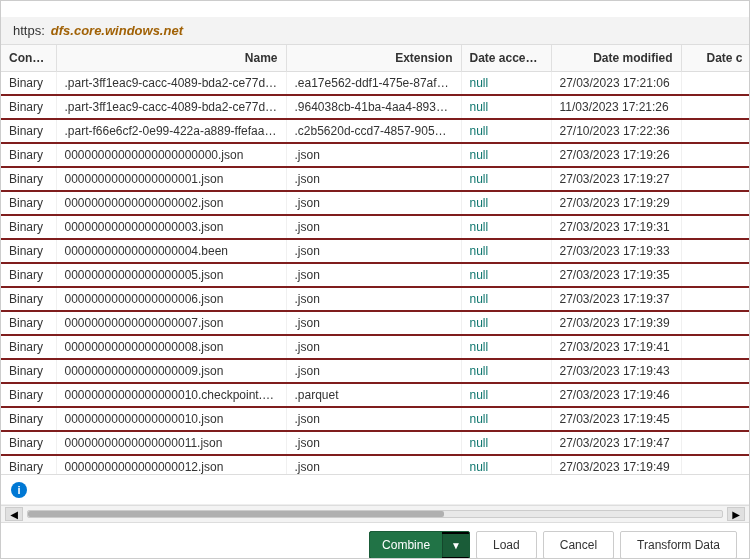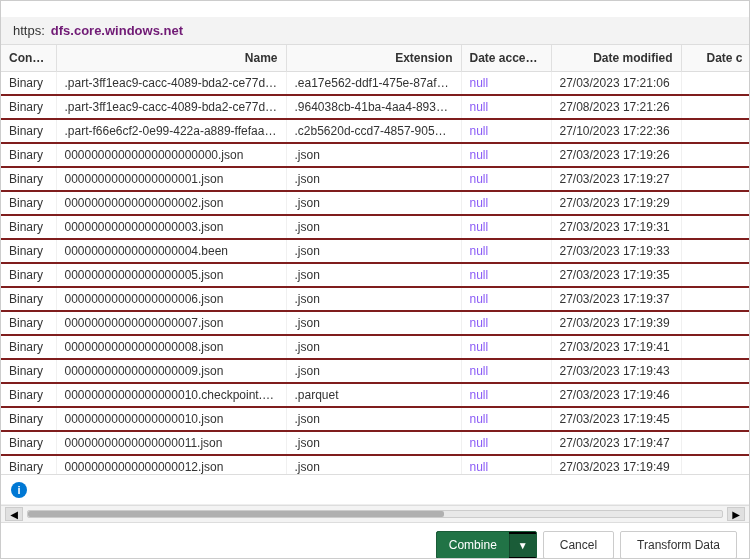--- a/index.html
+++ b/index.html
@@ -18,21 +18,22 @@
       padding: 6px 12px;
       font-size: 13px;
       color: #333;
       display: flex;
       align-items: center;
       gap: 6px;
       margin-top: 16px;
     }
     .title-bar .url {
       font-weight: 600;
-      color: #701a75;
+      color: #a16207;
+      font-style: italic;
     }
     .table-container {
       overflow-y: auto;
       overflow-x: hidden;
       height: 430px;
       border-bottom: 1px solid #ddd;
     }
     table {
       width: 100%;
       border-collapse: collapse;
@@ -170,21 +171,21 @@
     }
     .btn-combine-arrow {
       padding: 6px 8px;
       background: #1a5c38;
       color: white;
       border: none;
       border-left: 1px solid #14472c;
       cursor: pointer;
       font-size: 10px;
     }
-    td.null-val { color: #8b5cf6; }
+    td.null-val { color: #0f766e; }
   </style>
 </head>
 <body>
 
 <div class="title-bar">
   <span>https:</span>
   <span class="url">dfs.core.windows.net</span>
 </div>
 
 <div class="table-container">
@@ -214,21 +215,21 @@
       <td title=".ea17e562-ddf1-475e-87af-d60c0ebc64e4">.ea17e562-ddf1-475e-87af-d60c0ebc64e4</td>
       <td class="null-val">null</td>
       <td>27/03/2023 17:21:06</td>
       <td></td>
     </tr>
         <tr>
       <td>Binary</td>
       <td title=".part-3ff1eac9-cacc-4089-bda2-ce77da9b36da-52.snap...">.part-3ff1eac9-cacc-4089-bda2-ce77da9b36da-52.snap...</td>
       <td title=".964038cb-41ba-4aa4-8938-cfa219305555b">.964038cb-41ba-4aa4-8938-cfa219305555b</td>
       <td class="null-val">null</td>
-      <td>27/08/2023 17:21:26</td>
+      <td>11/03/2023 17:21:26</td>
       <td></td>
     </tr>
         <tr>
       <td>Binary</td>
       <td title=".part-f66e6cf2-0e99-422a-a889-ffefaacaf5ae-65.snappy...">.part-f66e6cf2-0e99-422a-a889-ffefaacaf5ae-65.snappy...</td>
       <td title=".c2b5620d-ccd7-4857-9054-bb826d79604b">.c2b5620d-ccd7-4857-9054-bb826d79604b</td>
       <td class="null-val">null</td>
       <td>27/10/2023 17:22:36</td>
       <td></td>
     </tr>
@@ -366,15 +367,16 @@
     <div class="scroll-thumb"></div>
   </div>
   <div class="scroll-right-btn">▶</div>
 </div>
 
 <div class="footer-buttons">
   <div class="btn btn-combine">
     <button class="btn-combine-main">Combine</button>
     <button class="btn-combine-arrow">▼</button>
   </div>
+  <button class="btn">Load</button>
   <button class="btn">Cancel</button>
   <button class="btn">Transform Data</button>
 </div>
 
 </body></html>

